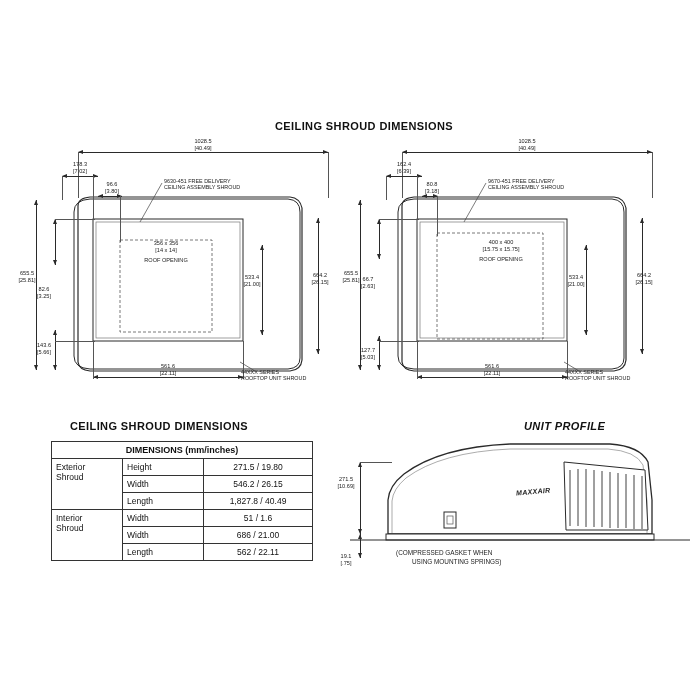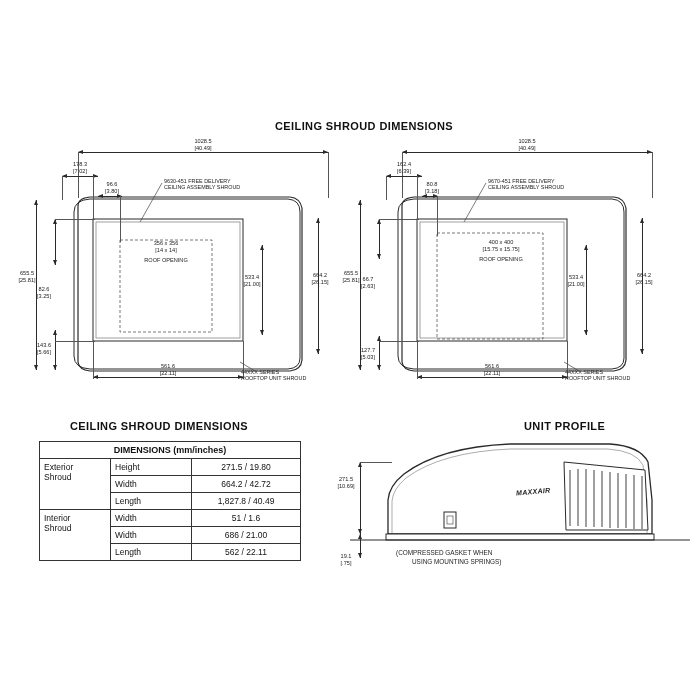--- a/index.html
+++ b/index.html
@@ -17,21 +17,21 @@
 
   .arrow{position:absolute;width:0;height:0;}
   .ar-l{border-top:2.4px solid transparent;border-bottom:2.4px solid transparent;border-right:5px solid #2a2a2a;}
   .ar-r{border-top:2.4px solid transparent;border-bottom:2.4px solid transparent;border-left:5px solid #2a2a2a;}
   .ar-u{border-left:2.4px solid transparent;border-right:2.4px solid transparent;border-bottom:5px solid #2a2a2a;}
   .ar-d{border-left:2.4px solid transparent;border-right:2.4px solid transparent;border-top:5px solid #2a2a2a;}
 
   svg{position:absolute;left:0;top:0;overflow:visible;}
 
   
-  #tbl{position:absolute;left:39px;top:441px;width:262px;border:1px solid #333;border-collapse:collapse;}
+  #tbl{position:absolute;left:51px;top:441px;width:262px;border:1px solid #333;border-collapse:collapse;}
   #tbl td{border:1px solid #333;font-size:8.5px;padding:3px 4px;color:#111;}
   #tbl td.hdr{text-align:center;font-weight:bold;font-size:9px;}
   #tbl td.grp{width:62px;vertical-align:top;}
   #tbl td.key{width:72px;}
   #tbl td.val{text-align:center;}
 </style>
 </head>
 <body>
 
 <div id="sheet">
@@ -265,21 +265,21 @@
     <tr>
       <td class="grp" rowspan="3">
         <span>Exterior</span><br>
         <span>Shroud</span>
       </td>
       <td class="key">Height</td>
       <td class="val">271.5 / 19.80</td>
     </tr>
     <tr>
       <td class="key">Width</td>
-      <td class="val">664.2 / 42.72</td>
+      <td class="val">546.2 / 26.15</td>
     </tr>
     <tr>
       <td class="key">Length</td>
       <td class="val">1,827.8 / 40.49</td>
     </tr>
     <tr>
       <td class="grp" rowspan="3">
         <span>Interior</span><br>
         <span>Shroud</span>
       </td>
@@ -290,21 +290,21 @@
       <td class="key">Width</td>
       <td class="val">686 / 21.00</td>
     </tr>
     <tr>
       <td class="key">Length</td>
       <td class="val">562 / 22.11</td>
     </tr>
   </tbody>
     </table>
 
-  <div class="ttl" style="left:524px;top:420px;">UNIT PROFILE</div>
+  <div class="ttl" style="left:524px;top:420px;font-style:italic;">UNIT PROFILE</div>
 
   <svg width="700" height="700">
 
     <path d="M388,534 L388,500 Q389,486 404,474 Q440,447 510,444 L610,444 Q640,446 648,462 L652,500 L652,534 Z" fill="#ffffff" stroke="#2a2a2a" stroke-width="1.3"></path>
     <path d="M392,533 L392,501 Q393,489 406,478 Q441,452 510,449 L608,449 Q636,451 643,465 L647,501 L647,533" fill="none" stroke="#888" stroke-width="0.7"></path>
 
     <rect x="386" y="534" width="268" height="6" fill="#fff" stroke="#2a2a2a" stroke-width="1"></rect>
     <line x1="350" y1="540" x2="690" y2="540" stroke="#2a2a2a" stroke-width="1"></line>
 
     <path d="M564,462 L645,470 L648,530 L566,530 Z" fill="#fff" stroke="#2a2a2a" stroke-width="1"></path>

